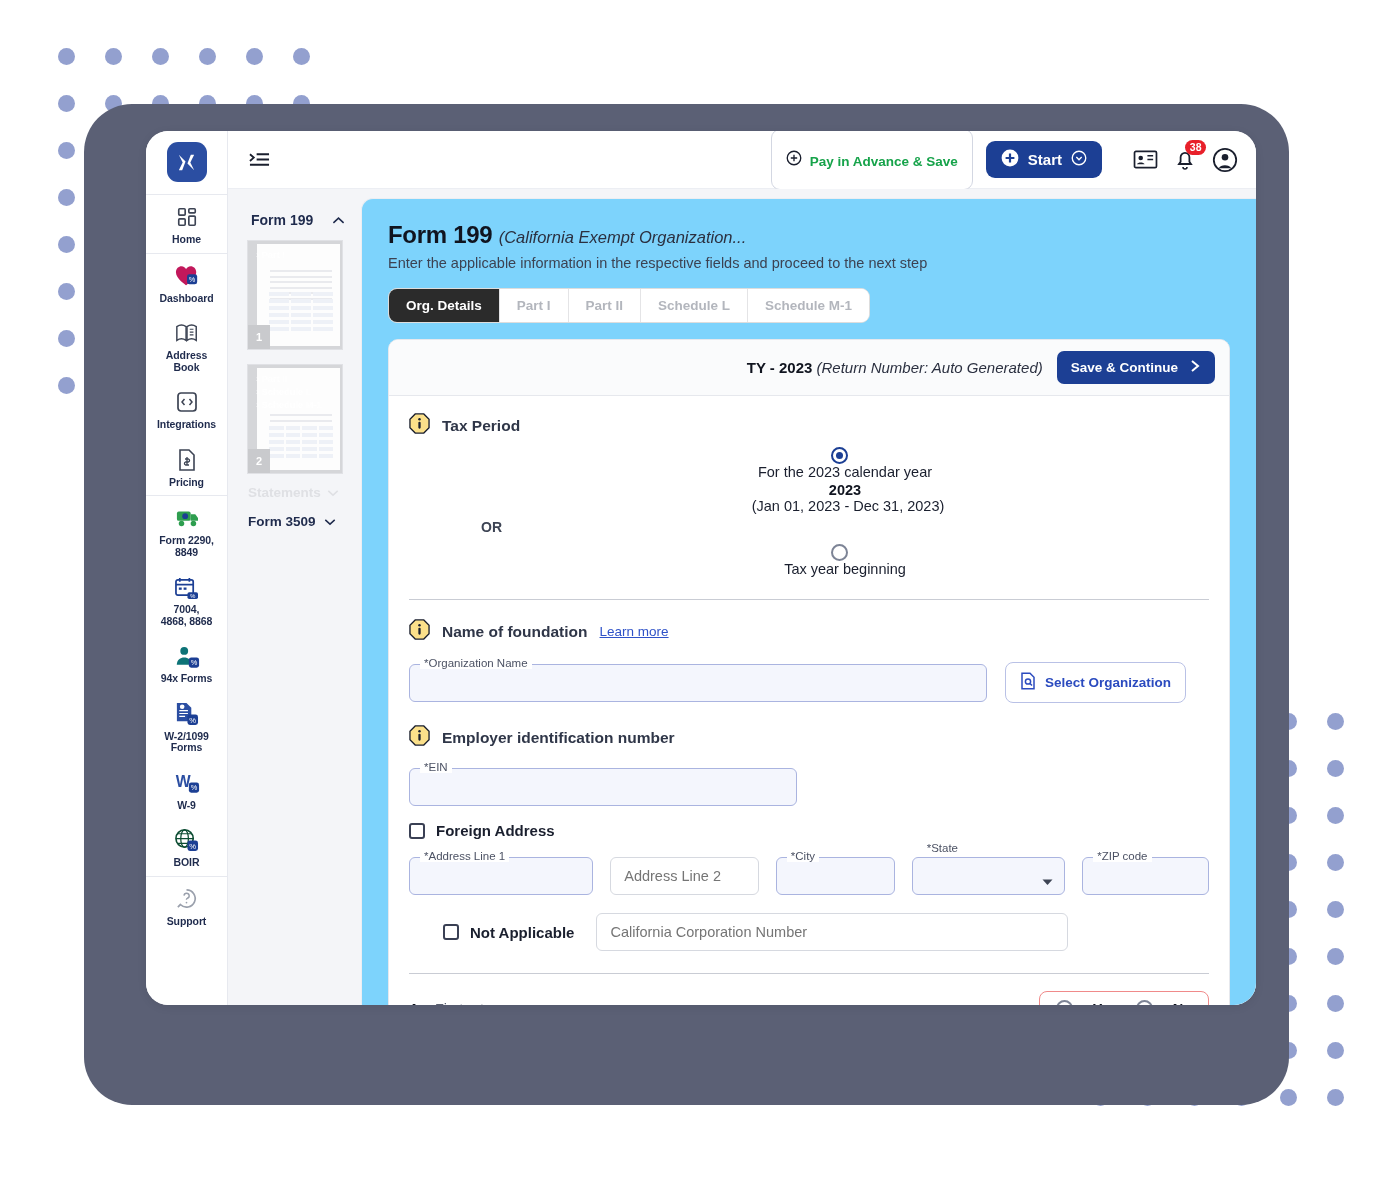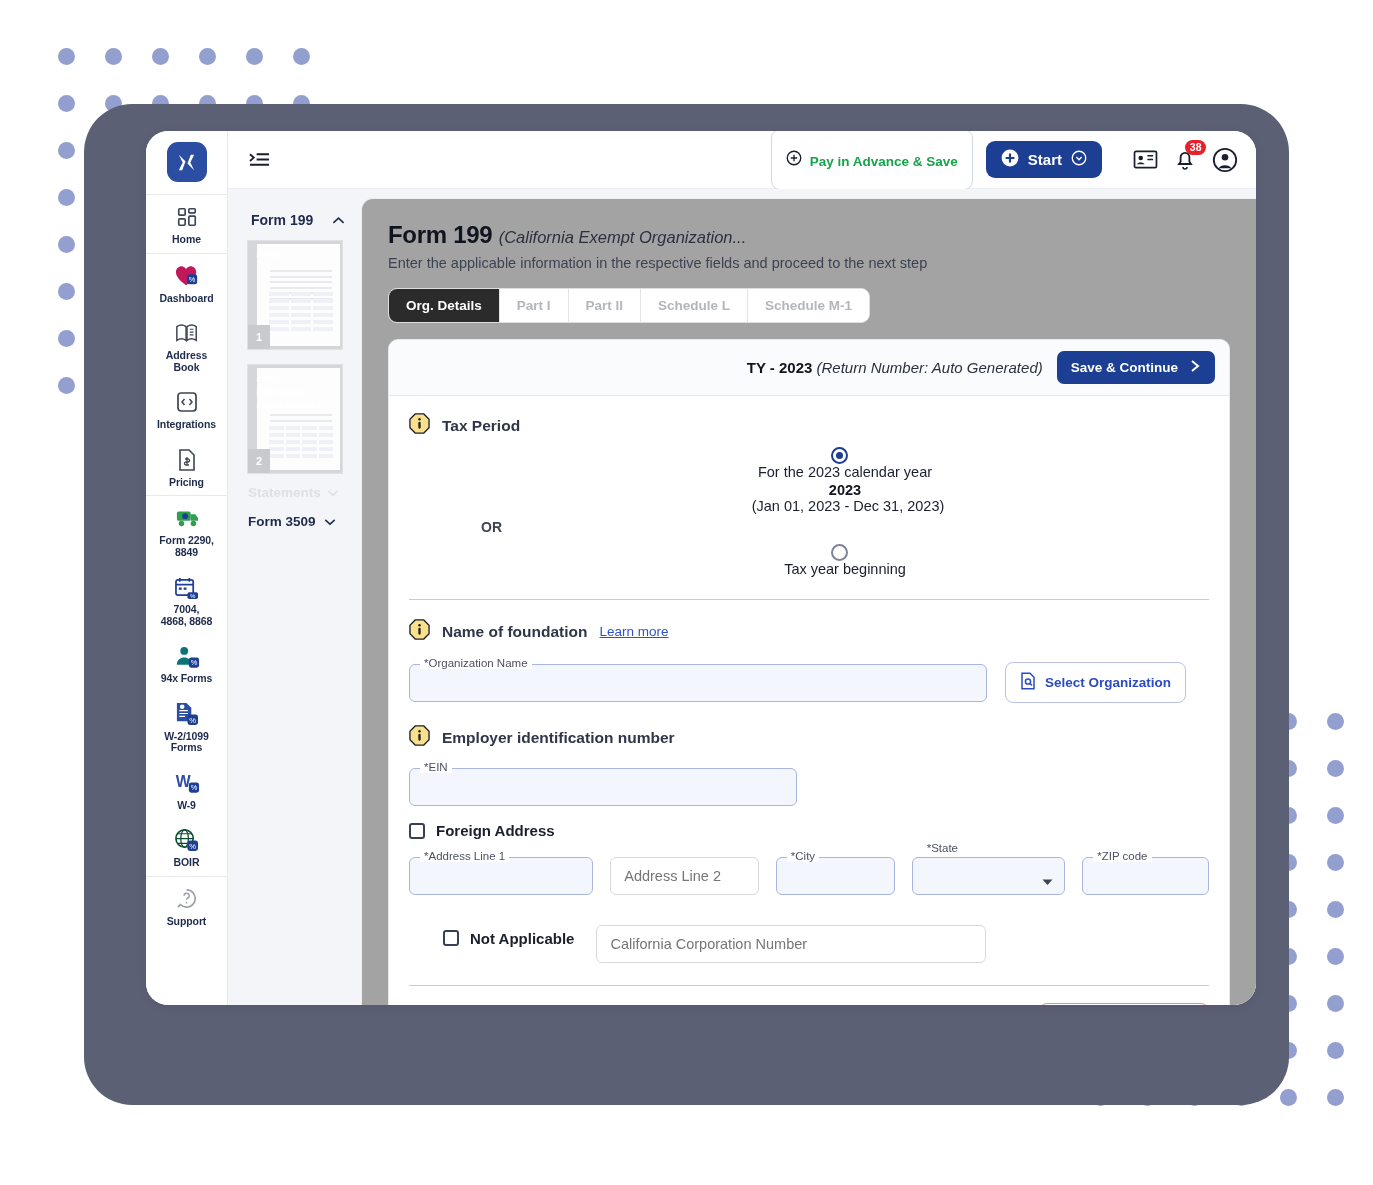--- a/index.html
+++ b/index.html
@@ -149,21 +149,21 @@
     margin: -4px 0 14px 6px; font-size: 13.5px; font-weight: 700;
     color: #dfe0e4; display: flex; align-items: center; gap: 6px;
   }
   .np-form3509 {
     margin: 0 0 0 6px; font-size: 13.5px; font-weight: 700; color: #1f2b4d;
     display: flex; align-items: center; gap: 8px; cursor: pointer;
   }
 
   
   .maincard {
-    flex: 1; background: #a3a3a3; border-radius: 12px 0 0 0;
+    flex: 1; background: #7dd3fc; border-radius: 12px 0 0 0;
     margin-left: 4px; padding: 22px 26px 13px 26px; min-width: 0;
     border: 1px solid #eceef2; border-bottom: none; border-right: none;
     overflow: hidden; position: relative;
   }
   .card-title { font-size: 24px; font-weight: 700; color: #10141f; letter-spacing: -0.3px; }
   .card-title .sub {
     font-size: 16.5px; font-weight: 400; font-style: italic; color: #2b3040; letter-spacing: 0;
   }
   .card-desc { font-size: 14.5px; color: #3c4252; margin-top: 6px; }
 
@@ -818,21 +818,21 @@
                   <input class="inp" value="" style="">
                 </div>
               </div>
 
               
               <div style="display:flex; align-items:center; gap:22px; margin-top:18px;">
                 <div class="cbx-row" style="margin-left:34px">
                   <span class="cbx"></span>
                   <span class="cbx-lbl">Not Applicable</span>
                 </div>
-                <input class="inp-plain" style="width: 390px; margin-top: 12px;" placeholder="California Corporation Number">
+                <input class="inp-plain" style="width: 472px;" placeholder="California Corporation Number">
               </div>
 
               <div class="divider" style="margin-top:22px"></div>
 
               
               <div class="qrow">
                 <span class="qletter">A</span>
                 <span class="qtext">First return</span>
                 <span class="leader"></span>
                 <div class="yn-box">

